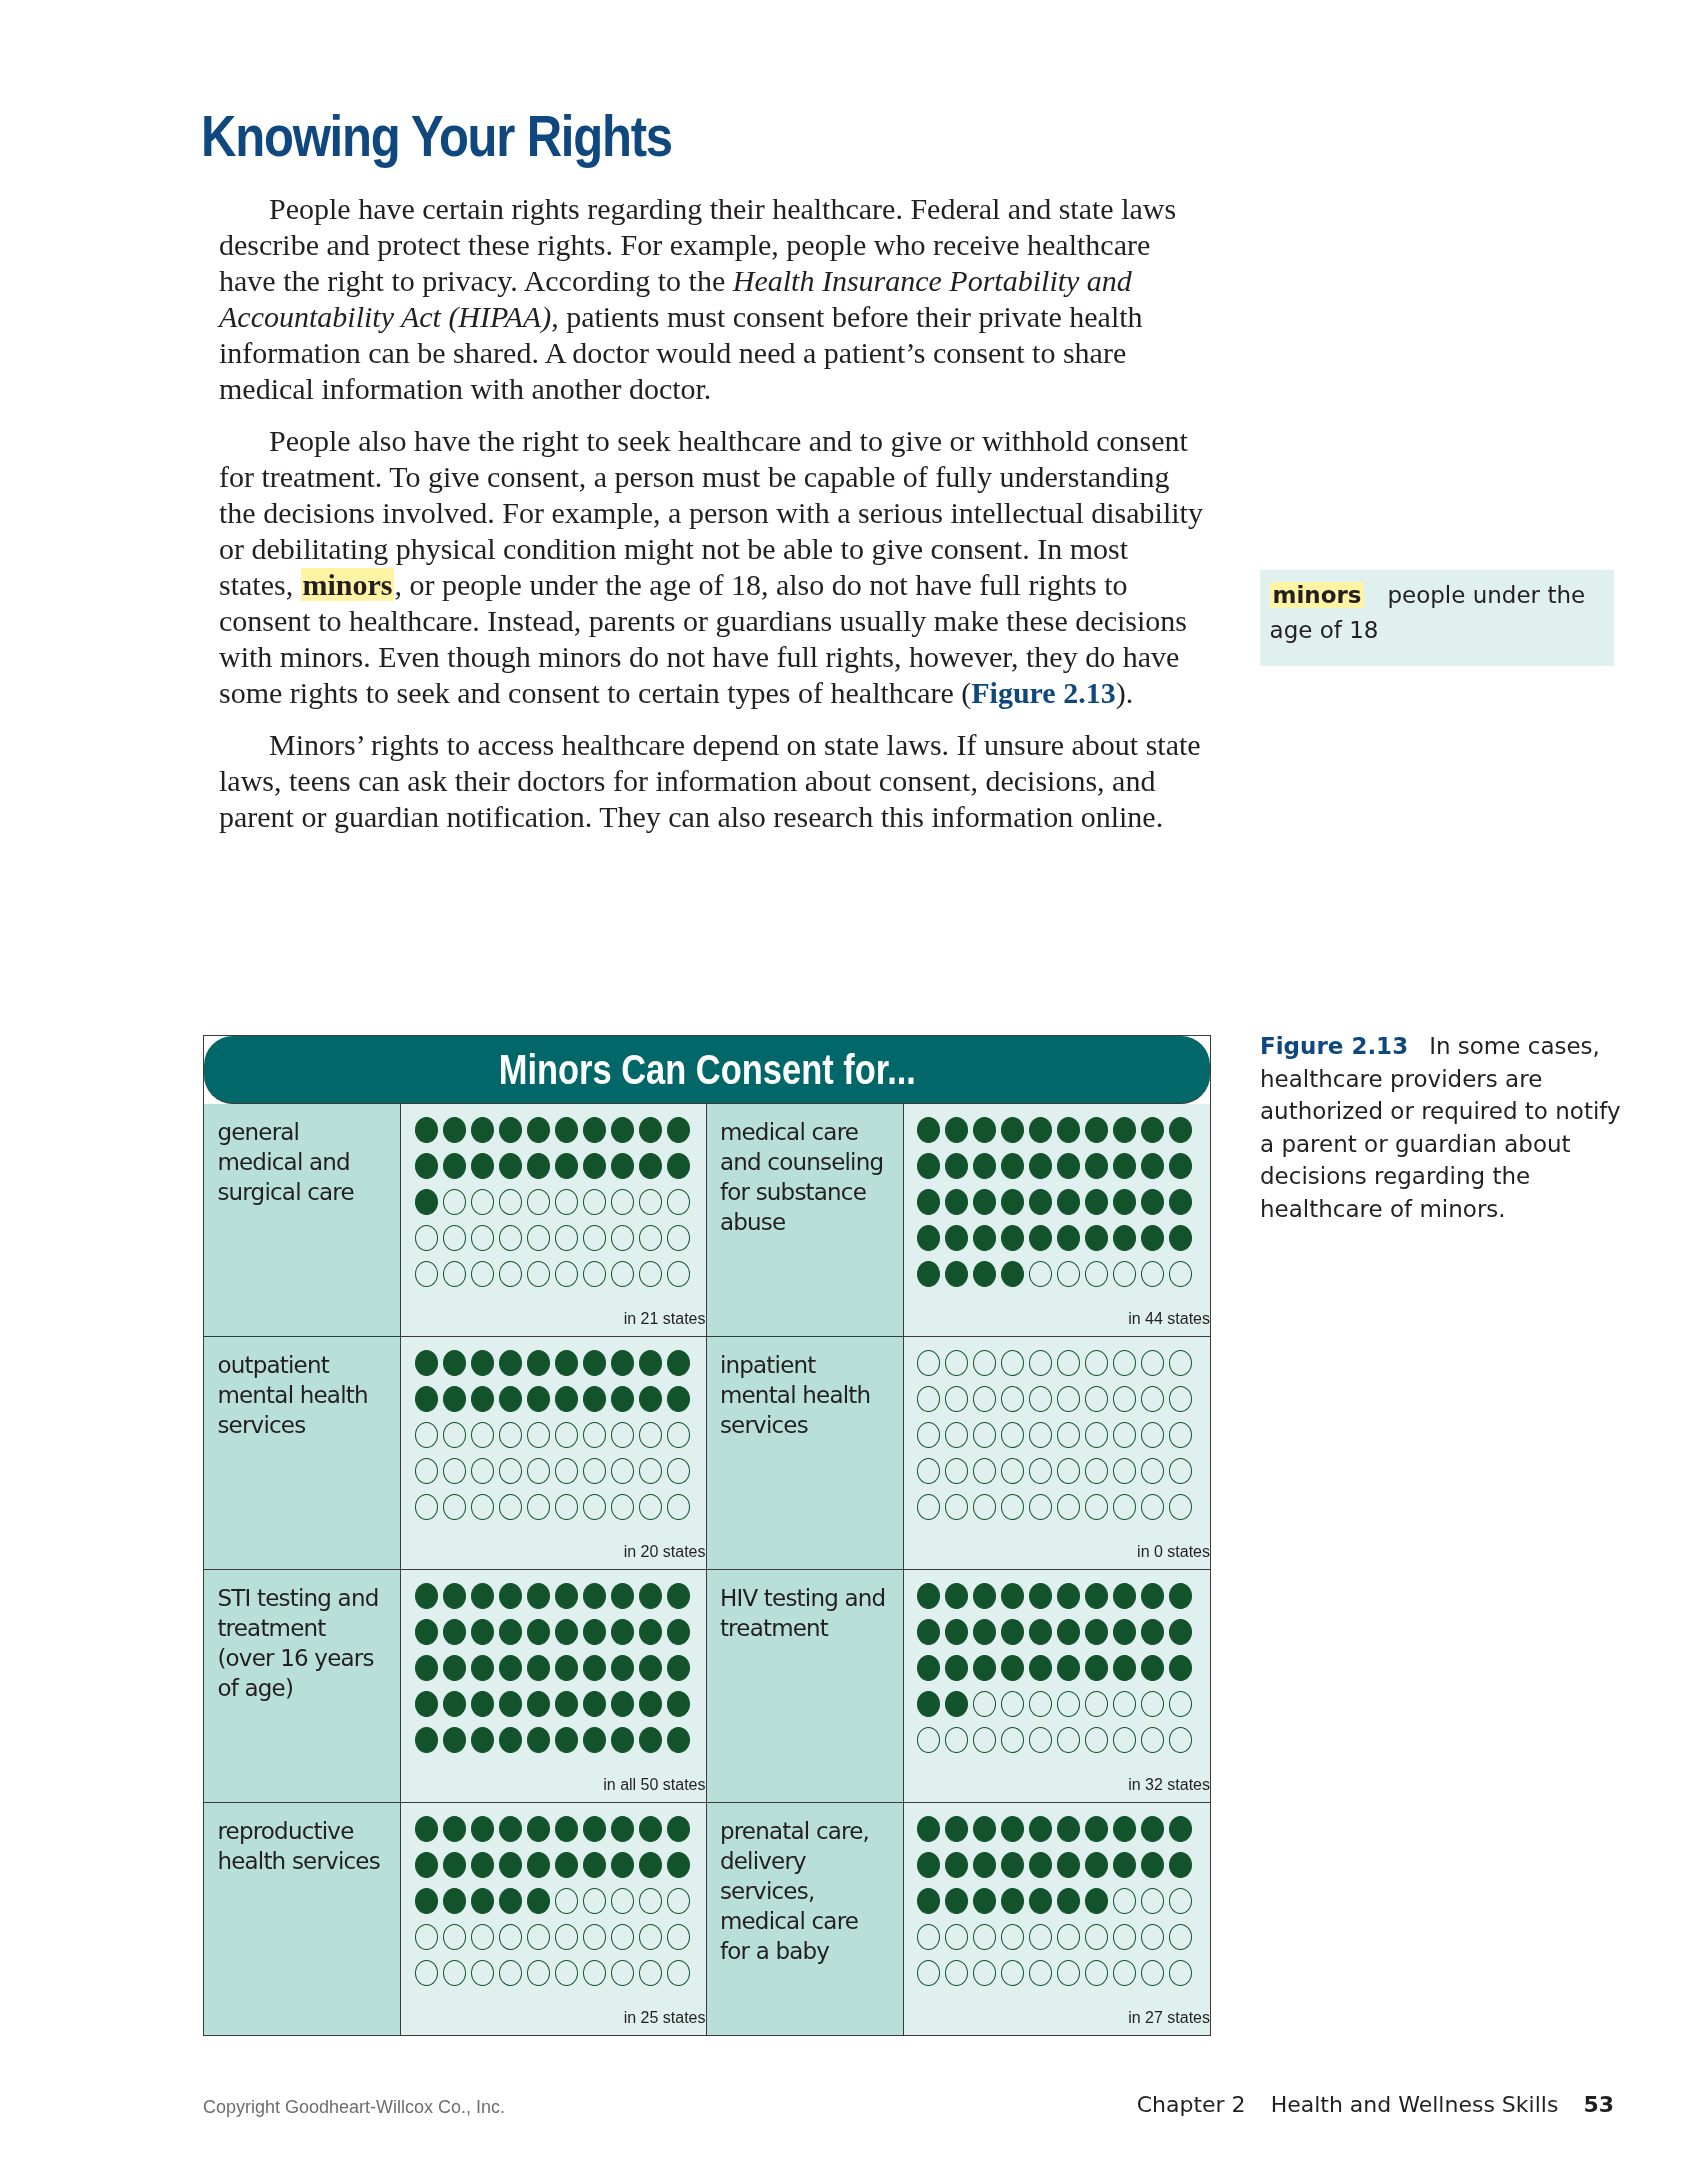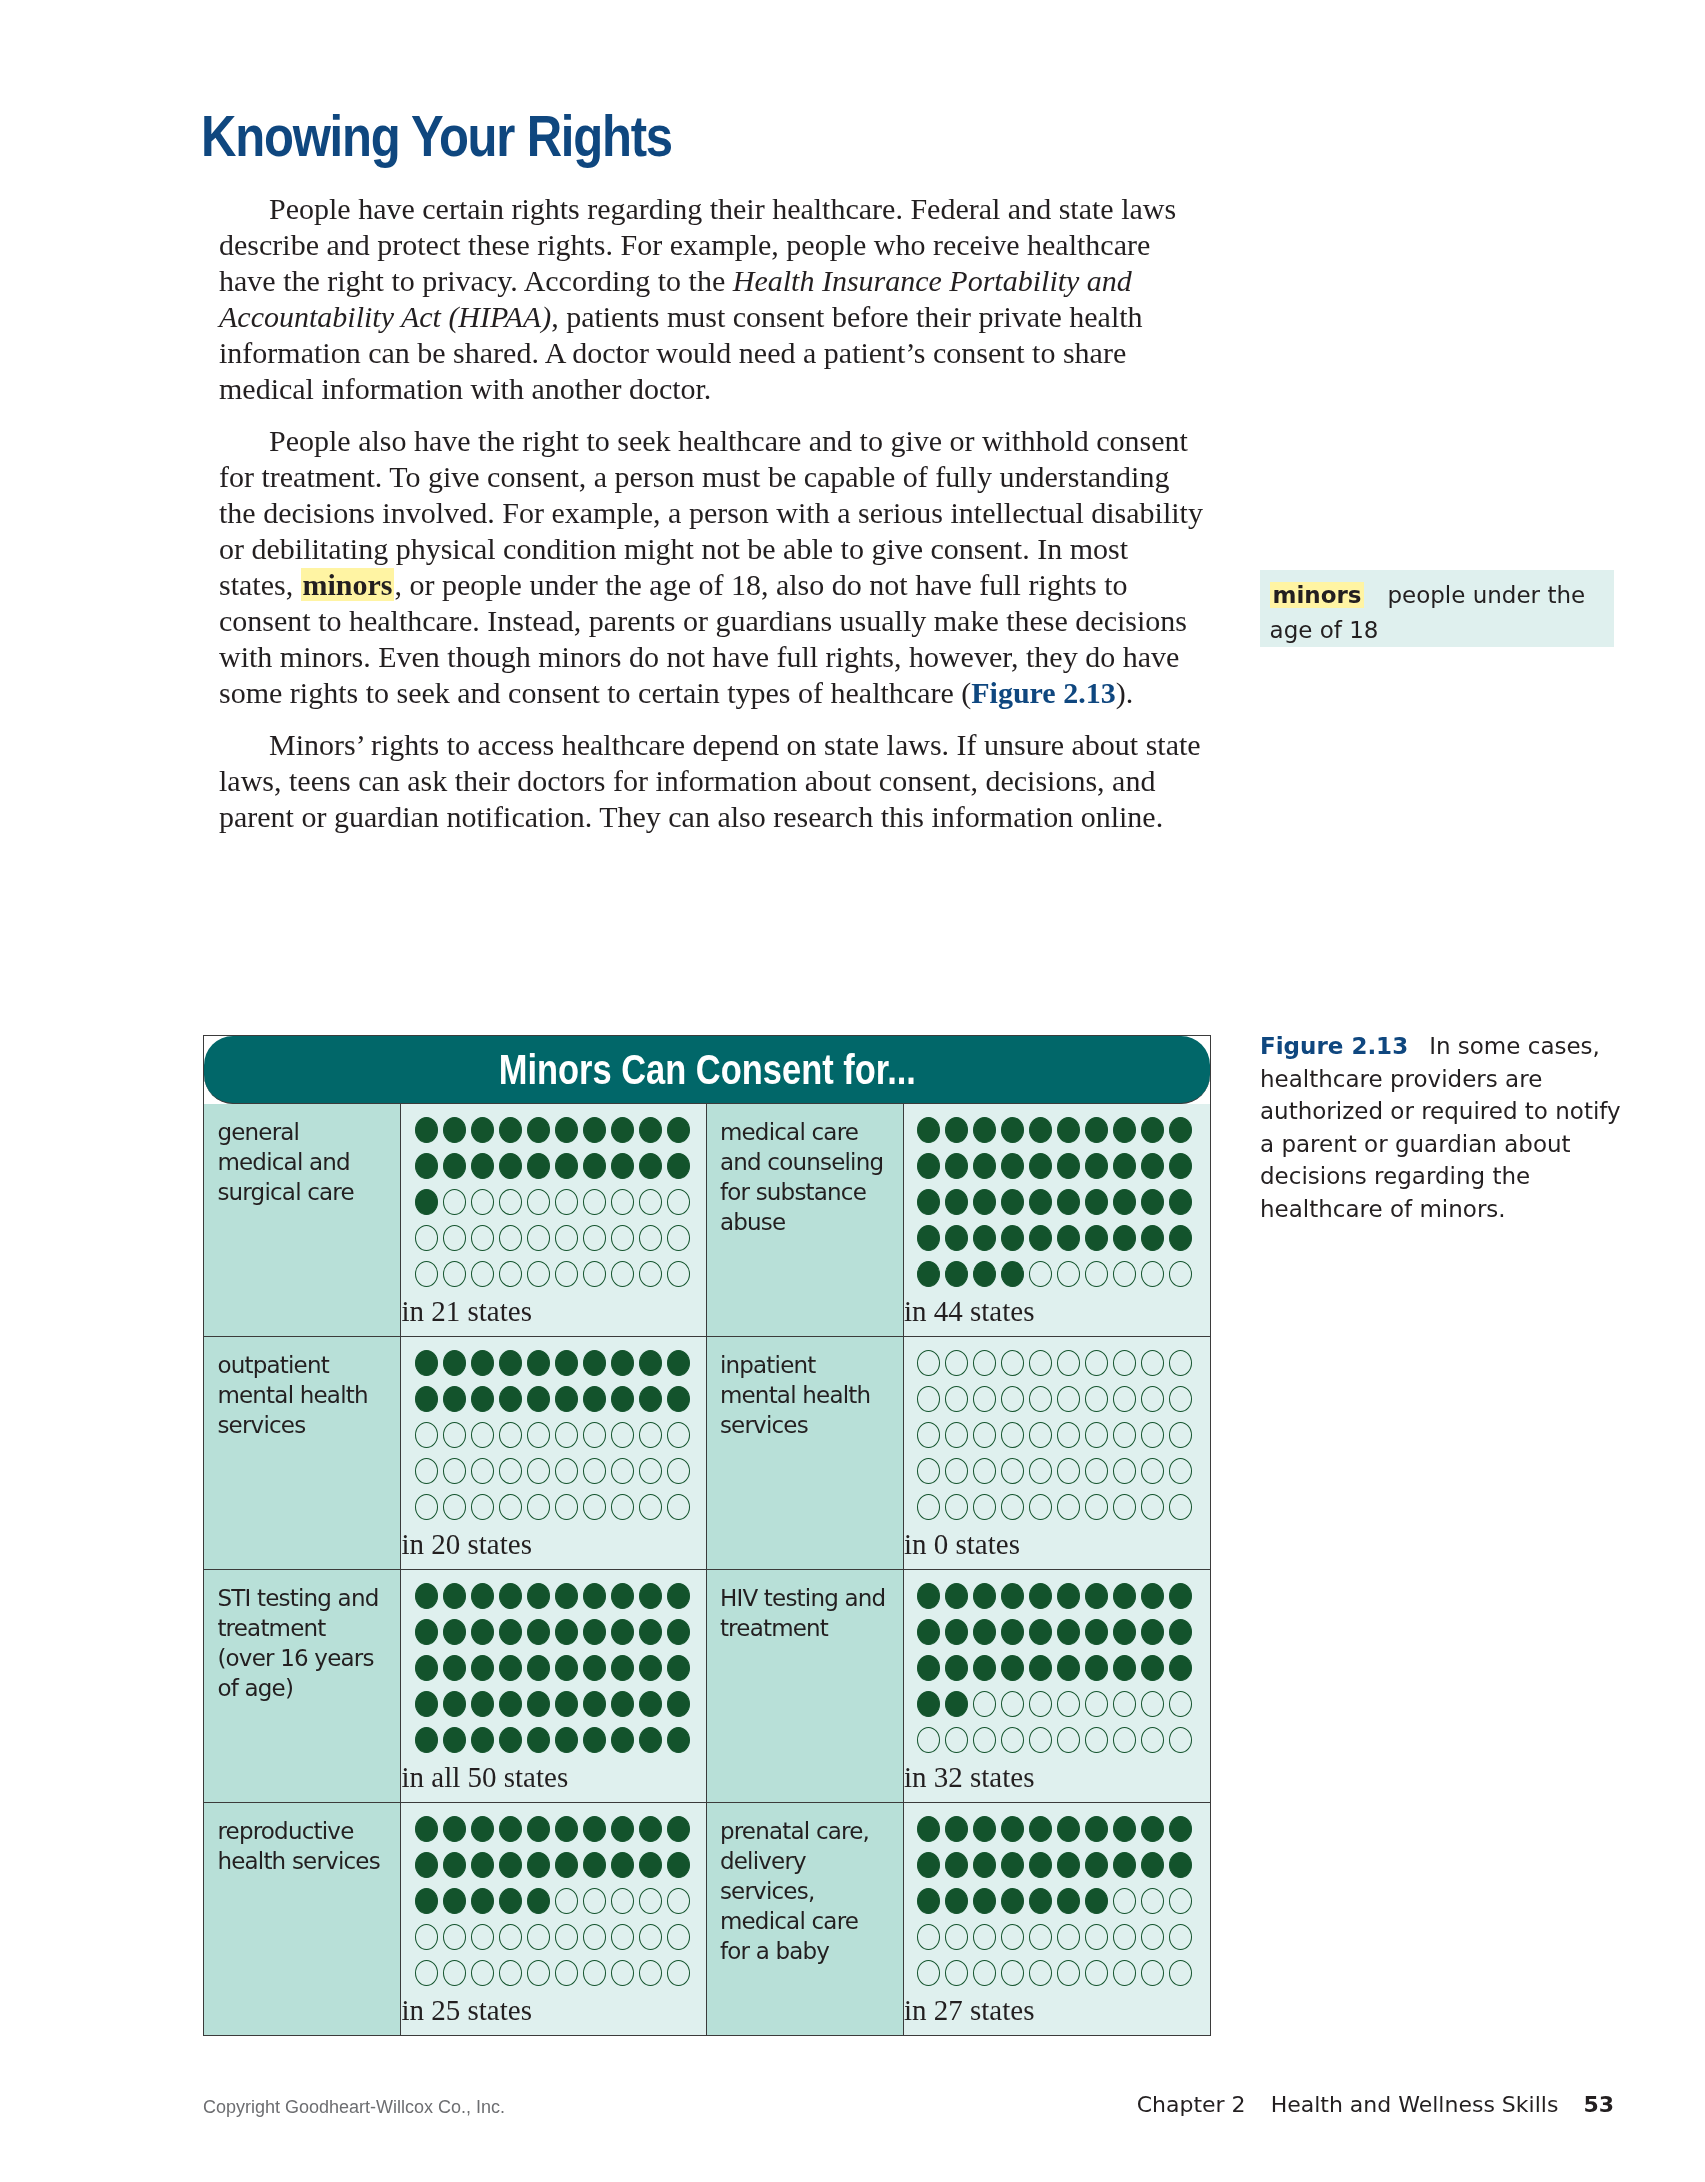--- a/index.html
+++ b/index.html
@@ -2,36 +2,36 @@
 <html><head>
 <meta charset="utf-8">
 <style>
   html, body { margin:0; padding:0; background:#fff; }
   body { width:1705px; height:2182px; position:relative; overflow:hidden; }
   .title { position:absolute; left:201px; top:103px; font-family:"Liberation Sans", sans-serif; font-weight:bold; font-size:57px; color:#0f477f; letter-spacing:-1.4px; transform:scaleX(0.86); transform-origin:left top; white-space:nowrap; }
   .body-text { position:absolute; left:203px; top:175px; width:1018px; font-family:"Liberation Serif", serif; font-size:30px; line-height:36px; color:#231f20; }
   .body-text p { margin:16px; text-indent:50px; }
   .hl { background:#fff4a3; font-weight:bold; padding:0 1.9px; }
   .figref { color:#0f477f; font-weight:bold; }
-  .defbox { position:absolute; left:1260px; top:570px; width:354px; height:77px; background:#dff0ee; box-sizing:border-box; padding:7.6px 9.6px; font-family:"DejaVu Sans", sans-serif; font-size:23px; line-height:35px; color:#231f20; }
+  .defbox { position:absolute; left:1260px; top:570px; width:354px; height:96px; background:#dff0ee; box-sizing:border-box; padding:7.6px 9.6px; font-family:"DejaVu Sans", sans-serif; font-size:23px; line-height:35px; color:#231f20; }
   .defbox .term { background:#fff4a3; font-weight:bold; padding:0 2.9px; margin-right:23px; }
   .caption { position:absolute; left:1260px; top:1030px; width:363px; font-family:"DejaVu Sans", sans-serif; font-size:23px; line-height:32.5px; color:#231f20; }
   .caption .fig { color:#0f477f; font-weight:bold; margin-right:21px; }
   .chart { position:absolute; left:203px; top:1035px; width:1008px; border:1.9px solid #3b3b3b; box-sizing:border-box; }
   .chart-header { height:67px; background:#016769; color:#fff; text-align:center; font-family:"Liberation Sans", sans-serif; font-weight:bold; font-size:42px; line-height:67px; border-bottom:1.9px solid #3b3b3b;border-radius:29px; }
   .chart-header span { display:inline-block; transform:scaleX(0.82); }
   .chart-row { display:flex; height:232px; border-bottom:1.9px solid #3b3b3b; }
   .chart-row:last-child { border-bottom:none; }
   .lbl { width:198px; background:#b8e0d8; border-right:1.9px solid #3b3b3b; box-sizing:border-box; padding:13.4px 13.4px; font-family:"DejaVu Sans", sans-serif; font-weight:normal; font-size:23px; line-height:30px; color:#231f20; letter-spacing:-0.8px; }
   .dots { width:306px; background:#dff0ee; border-right:1.9px solid #3b3b3b; box-sizing:border-box; padding:13.4px 0 0 13.4px; position:relative; }
   .chart-row .dots:last-child { border-right:none; width:307px; }
   .dot-grid { display:grid; grid-template-columns:repeat(10, 28px); grid-auto-rows:36px; }
   .dot { width:23px; height:26px; border-radius:50%; box-sizing:border-box; border:1.9px solid #13532c; }
   .dot.on { background:#13532c; }
-  .states { position:absolute; left:0; right:0; bottom:7.6px; text-align:left; font-family:Liberation Serif, serif; font-size:29px; color:#231f20; }
+  .states { position:absolute; left:0; right:0; bottom:7.6px; text-align:right; font-family:Liberation Sans, sans-serif; font-size:16px; color:#231f20; }
   .footer-left { position:absolute; left:203px; top:2097px; font-family:"Liberation Sans", sans-serif; font-size:18px; color:#6d6e71; }
   .footer-right { position:absolute; right:91px; top:2092px; font-family:"DejaVu Sans", sans-serif; font-size:22px; color:#231f20; }
   .footer-right .gap { display:inline-block; width:25px; }
   .footer-right b { font-weight:bold;margin-top:28px; }
 </style>
 </head>
 <body>
 
 <div class="title">Knowing Your Rights</div>
 

